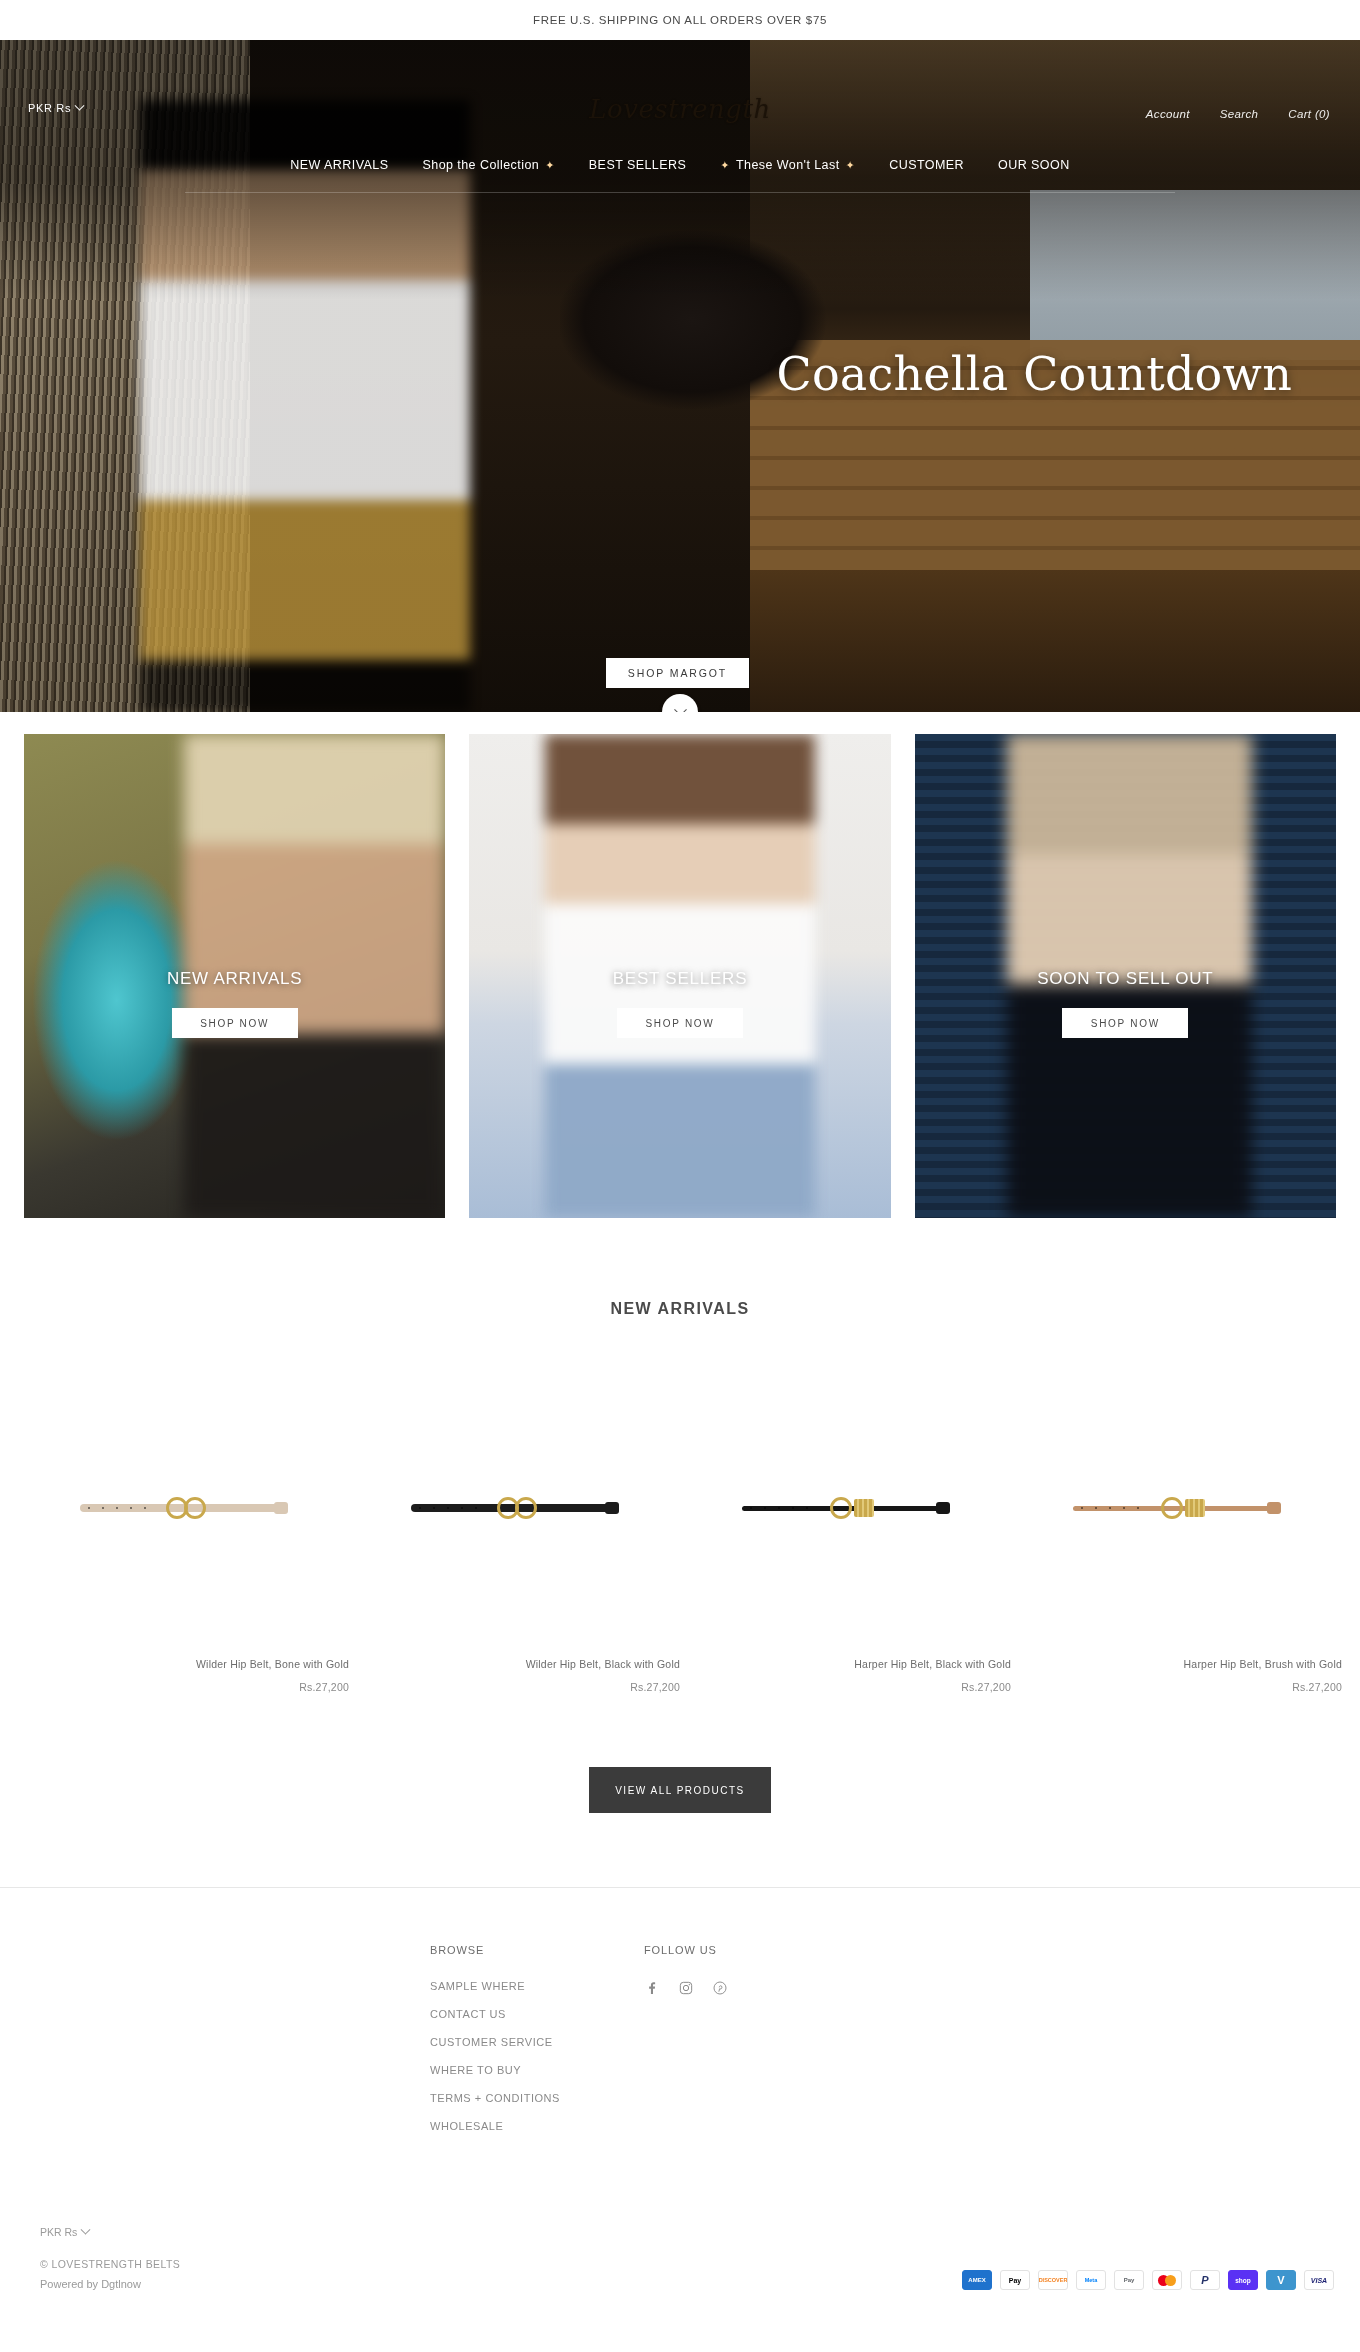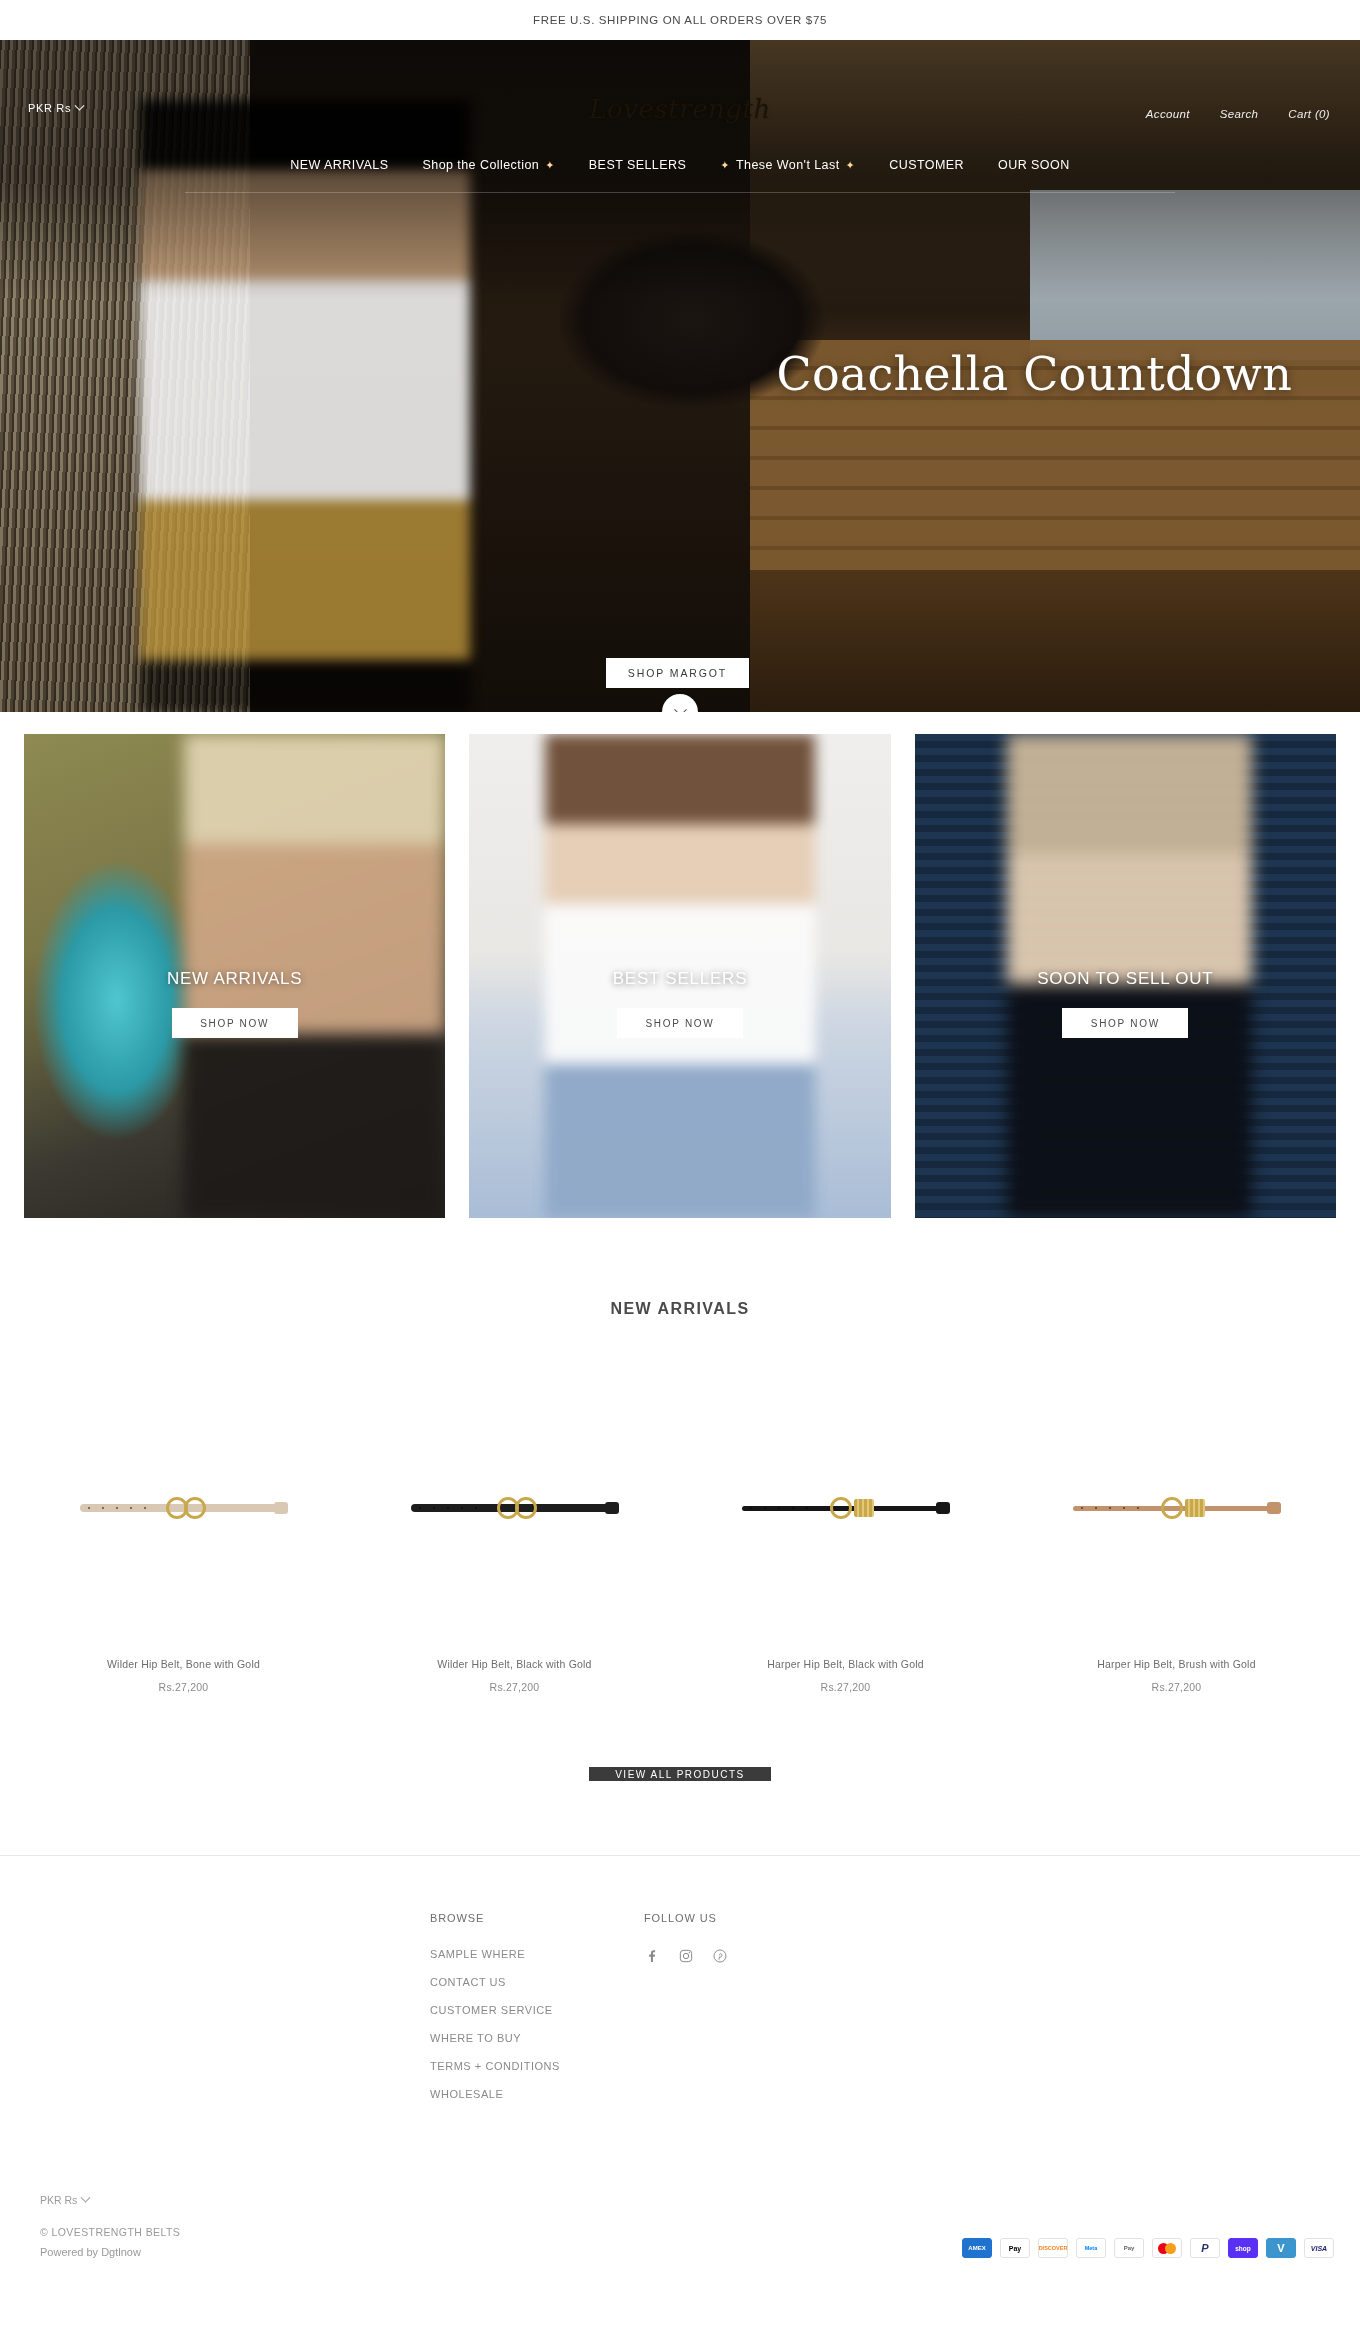--- a/index.html
+++ b/index.html
@@ -197,21 +197,21 @@
   }
 
   
   .section-title {
     text-align: center; font-size: 16px; letter-spacing: .09em;
     color: #4a4a4a; margin-top: 82px;
   }
   .products {
     display: flex; padding: 0 18px; margin-top: 40px;
   }
-  .product { flex: 1; text-align: center; cursor: pointer; }
+  .product { flex: 1; text-align: right; cursor: pointer; }
   .belt-wrap { height: 300px; display: flex; align-items: center; justify-content: center; }
   .belt { position: relative; width: 208px; height: 40px; }
   .belt .strap {
     position: absolute; left: 0; right: 0; top: 16px; height: 8px; border-radius: 4px;
   }
   .belt.thin .strap { top: 18px; height: 5px; }
   .belt .buckle {
     position: absolute; top: 9px; width: 22px; height: 22px; border-radius: 50%;
     border: 3px solid #c9a84c; background: transparent;
   }
@@ -225,21 +225,21 @@
   .belt .tip { position: absolute; top: 14px; height: 12px; width: 14px; border-radius: 3px; }
   .belt .holes {
     position: absolute; left: 8px; top: 19px; width: 70px; height: 2px;
     background: repeating-linear-gradient(90deg, rgba(0,0,0,.45) 0 2px, transparent 2px 14px);
   }
   .p-name { font-size: 10.5px; color: #6d6d6d; letter-spacing: .02em; }
   .p-price { font-size: 10.5px; color: #8a8a8a; margin-top: 11px; letter-spacing: .02em; }
 
   .viewall-wrap { display: flex; justify-content: center; margin-top: 74px; }
   .viewall {
-    width: 182px; height: 14px; background: #3b3b3b; color: #fff;
+    width: 182px; height: 46px; background: #3b3b3b; color: #fff;
     display: flex; align-items: center; justify-content: center;
     font-size: 10px; letter-spacing: .15em; border: none; cursor: pointer;
   }
 
   
   .footdiv { margin-top: 74px; border-top: 1px solid #e7e7e7; }
   .footer {
     display: flex; gap: 84px; padding: 56px 0 0 430px;
   }
   .fcol-title { font-size: 11px; letter-spacing: .08em; color: #6d6d6d; margin-bottom: 24px; }

